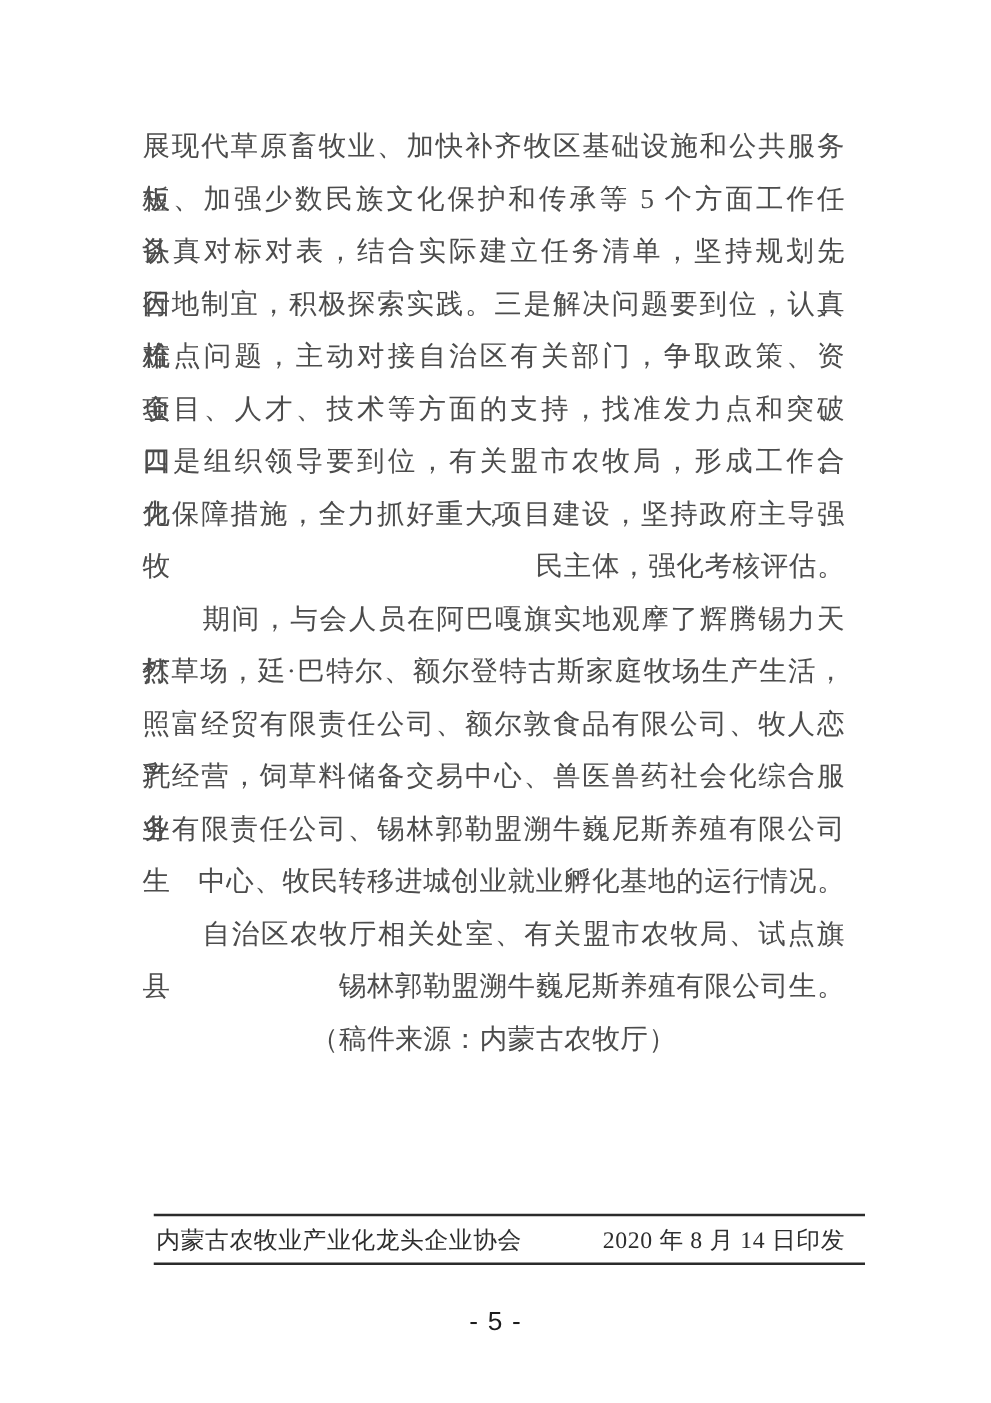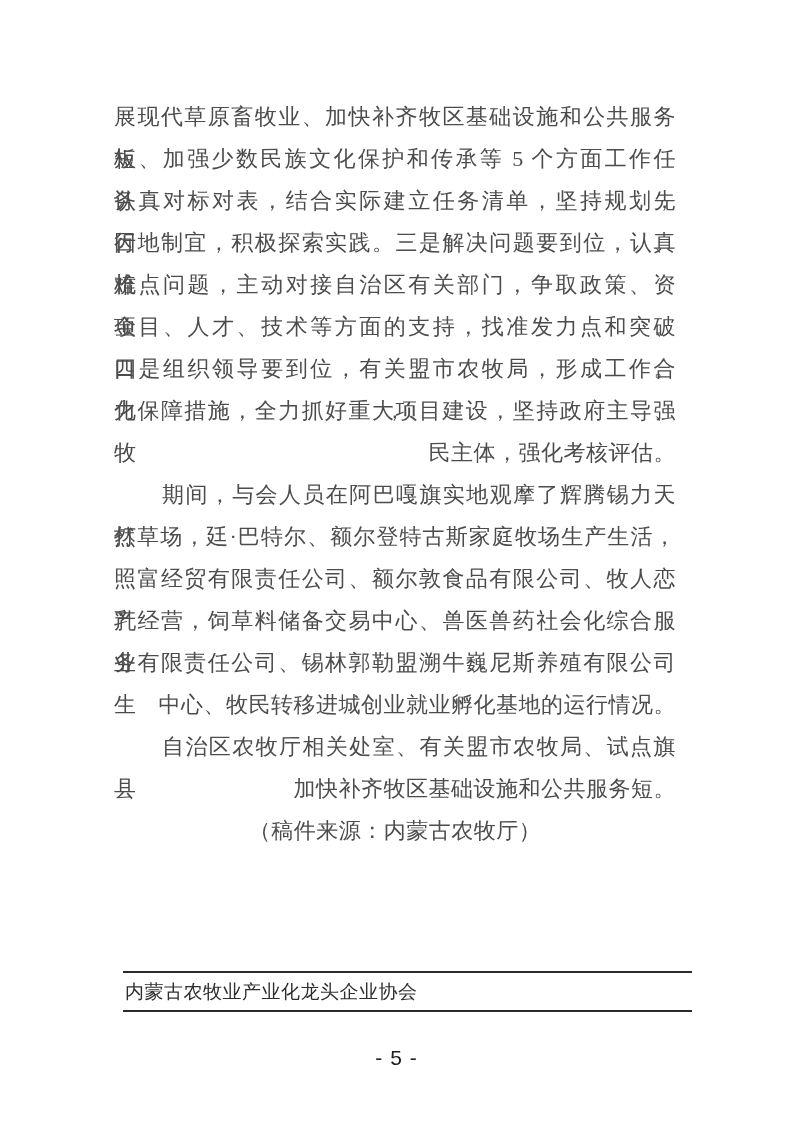--- a/index.html
+++ b/index.html
@@ -78,23 +78,24 @@
     <div class="bline fill">四是组织领导要到位，有关盟市农牧局，形成工作合力，强</div>
     <div class="bline fill">化保障措施，全力抓好重大项目建设，坚持政府主导、牧</div>
     <div class="bline end">民主体，强化考核评估。</div>
     <div class="bline fill indent">期间，与会人员在阿巴嘎旗实地观摩了辉腾锡力天然</div>
     <div class="bline fill">打草场，廷·巴特尔、额尔登特古斯家庭牧场生产生活，</div>
     <div class="bline fill">照富经贸有限责任公司、额尔敦食品有限公司、牧人恋乳</div>
     <div class="bline fill">产经营，饲草料储备交易中心、兽医兽药社会化综合服务</div>
     <div class="bline fill">业有限责任公司、锡林郭勒盟溯牛巍尼斯养殖有限公司生</div>
     <div class="bline end">中心、牧民转移进城创业就业孵化基地的运行情况。</div>
     <div class="bline fill indent">自治区农牧厅相关处室、有关盟市农牧局、试点旗县</div>
-    <div class="bline end">加快补齐牧区基础设施和公共服务短。</div>
+    <div class="bline end">锡林郭勒盟溯牛巍尼斯养殖有限公司生。</div>
     <div class="bline right">（稿件来源：内蒙古农牧厅）</div>
   </div>
 
   <div class="footer">
     <span class="issuer">内蒙古农牧业产业化龙头企业协会</span>
+    <span class="date">2020 年 8 月 14 日印发</span>
   </div>
 
   <div class="page-number">- 5 -</div>
 
 </div>
 
 </body></html>

